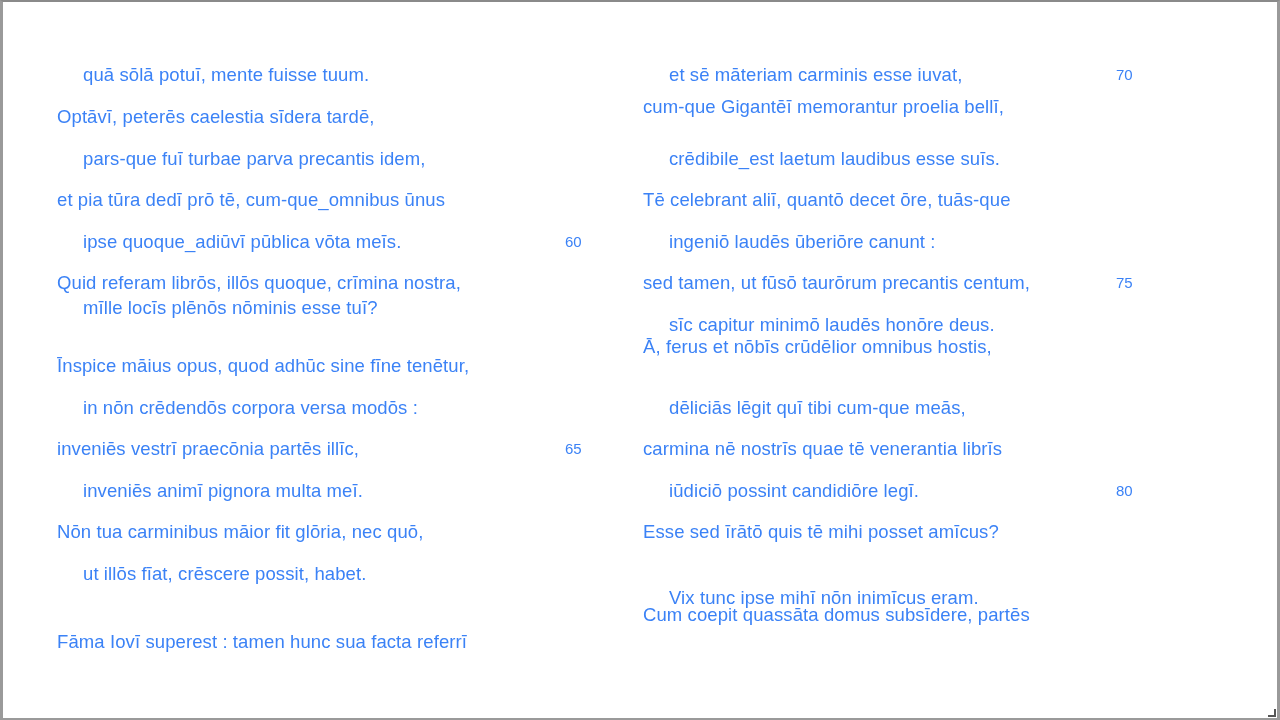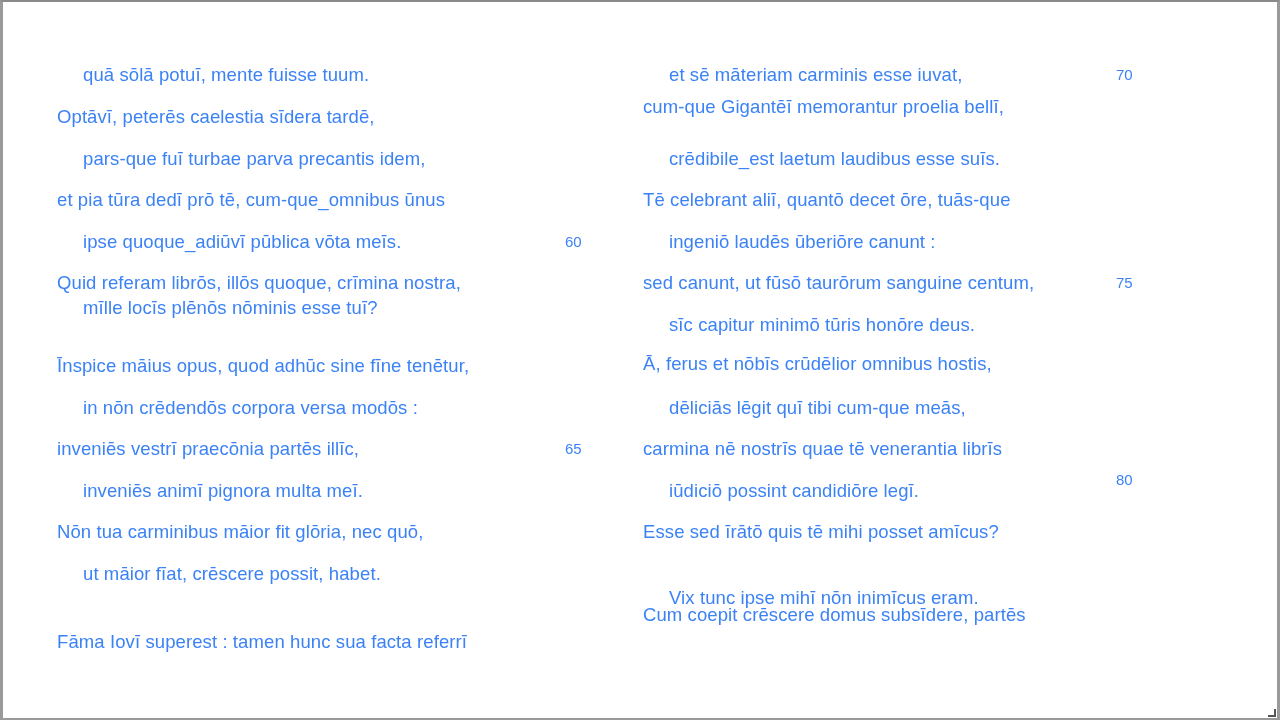--- a/index.html
+++ b/index.html
@@ -71,38 +71,38 @@
     <div class="verse indent" style="top:228px">ipse quoque_adiūvī pūblica vōta meīs.</div>
     <div class="line-num" style="top:228px">60</div>
     <div class="verse" style="top:269px">Quid referam librōs, illōs quoque, crīmina nostra,</div>
     <div class="verse indent" style="top:294px">mīlle locīs plēnōs nōminis esse tuī?</div>
     <div class="verse" style="top:352px">Īnspice māius opus, quod adhūc sine fīne tenētur,</div>
     <div class="verse indent" style="top:394px">in nōn crēdendōs corpora versa modōs :</div>
     <div class="verse" style="top:435px">inveniēs vestrī praecōnia partēs illīc,</div>
     <div class="line-num" style="top:435px">65</div>
     <div class="verse indent" style="top:477px">inveniēs animī pignora multa meī.</div>
     <div class="verse" style="top:518px">Nōn tua carminibus māior fit glōria, nec quō,</div>
-    <div class="verse indent" style="top:560px">ut māior fīat, crēscere possit, habet.</div>
+    <div class="verse indent" style="top:560px">ut illōs fīat, crēscere possit, habet.</div>
     <div class="verse" style="top:628px">Fāma Iovī superest : tamen hunc sua facta referrī</div>
   </div>
 
   <div class="column col-right">
     <div class="verse indent" style="top:61px">et sē māteriam carminis esse iuvat,</div>
     <div class="line-num" style="top:61px">70</div>
     <div class="verse" style="top:93px">cum-que Gigantēī memorantur proelia bellī,</div>
     <div class="verse indent" style="top:145px">crēdibile_est laetum laudibus esse suīs.</div>
     <div class="verse" style="top:186px">Tē celebrant aliī, quantō decet ōre, tuās-que</div>
     <div class="verse indent" style="top:228px">ingeniō laudēs ūberiōre canunt :</div>
-    <div class="verse" style="top:269px">sed canunt, ut fūsō taurōrum sanguine centum,</div>
+    <div class="verse" style="top:269px">sed tamen, ut fūsō taurōrum precantis centum,</div>
     <div class="line-num" style="top:269px">75</div>
-    <div class="verse indent" style="top:311px">sīc capitur minimō tūris honōre deus.</div>
-    <div class="verse" style="top:350px">Ā, ferus et nōbīs crūdēlior omnibus hostis,</div>
+    <div class="verse indent" style="top:311px">sīc capitur minimō laudēs honōre deus.</div>
+    <div class="verse" style="top:333px">Ā, ferus et nōbīs crūdēlior omnibus hostis,</div>
     <div class="verse indent" style="top:394px">dēliciās lēgit quī tibi cum-que meās,</div>
     <div class="verse" style="top:435px">carmina nē nostrīs quae tē venerantia librīs</div>
     <div class="verse indent" style="top:477px">iūdiciō possint candidiōre legī.</div>
-    <div class="line-num" style="top:466px">80</div>
+    <div class="line-num" style="top:477px">80</div>
     <div class="verse" style="top:518px">Esse sed īrātō quis tē mihi posset amīcus?</div>
     <div class="verse indent" style="top:584px">Vix tunc ipse mihī nōn inimīcus eram.</div>
-    <div class="verse" style="top:601px">Cum coepit crēscere domus subsīdere, partēs</div>
+    <div class="verse" style="top:601px">Cum coepit quassāta domus subsīdere, partēs</div>
   </div>
 
   <div class="resize-grip"></div>
 </div>
 
 </body></html>

